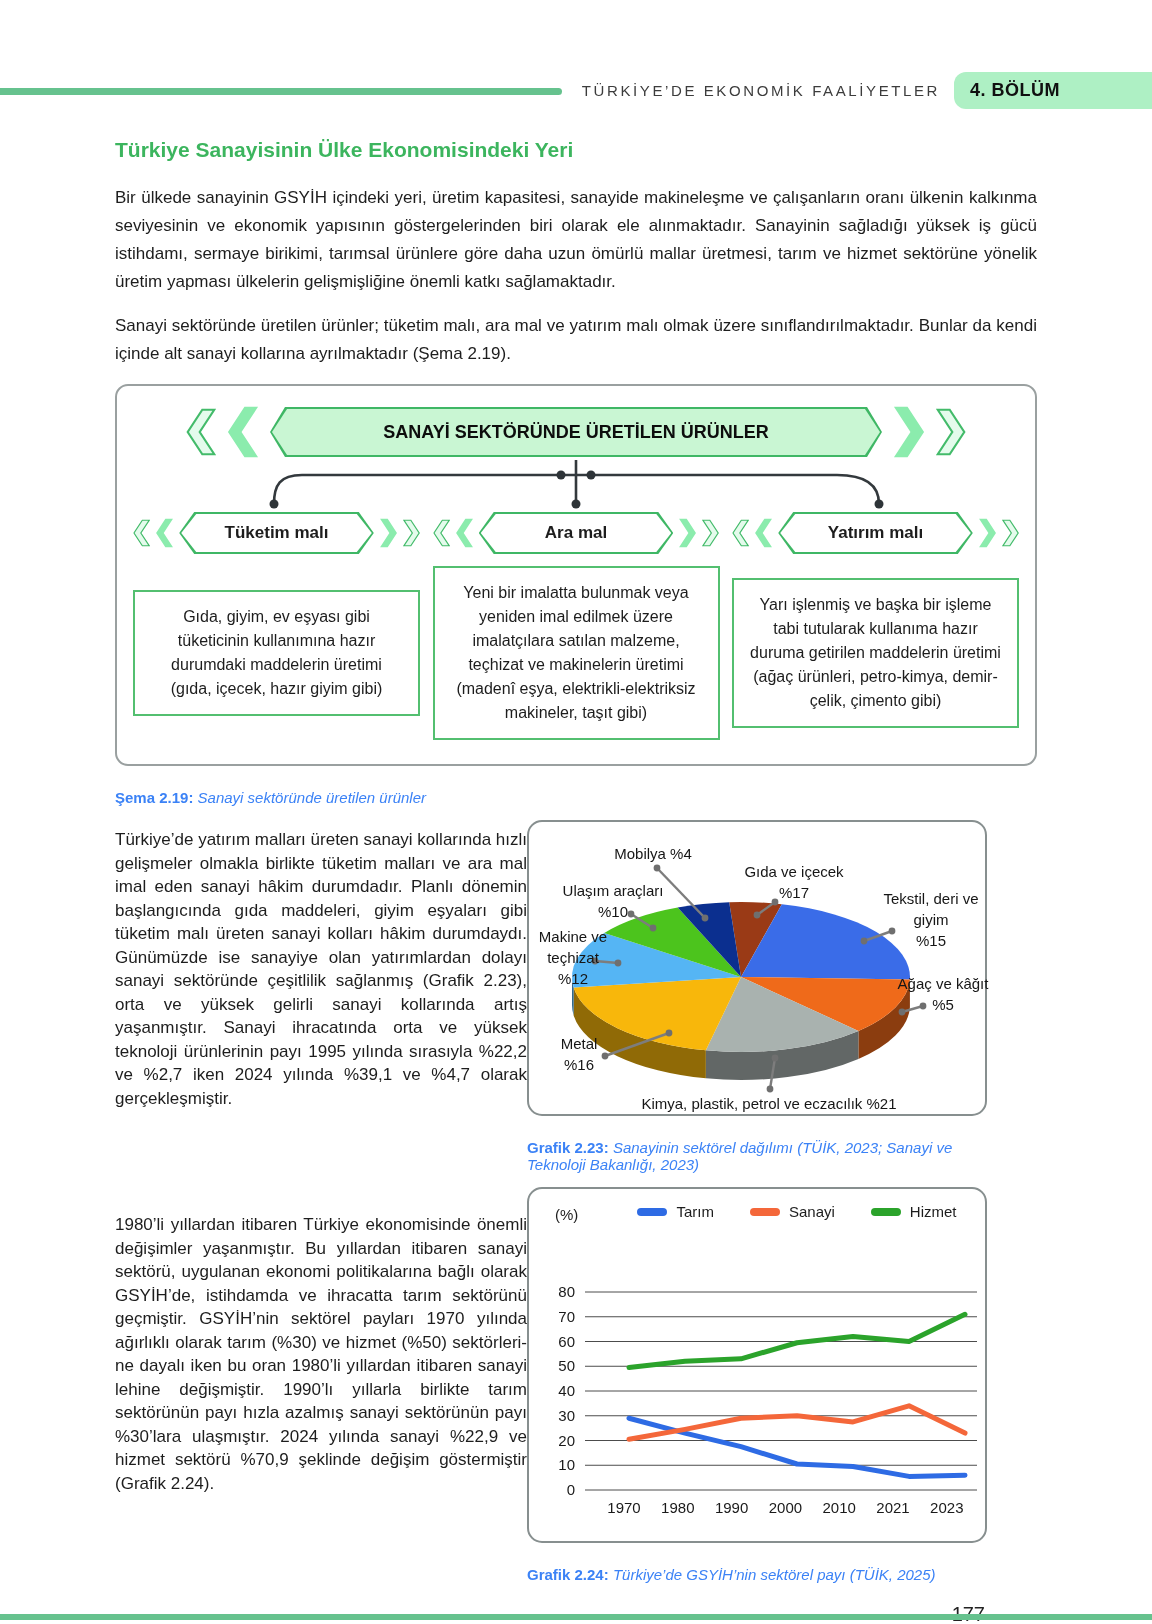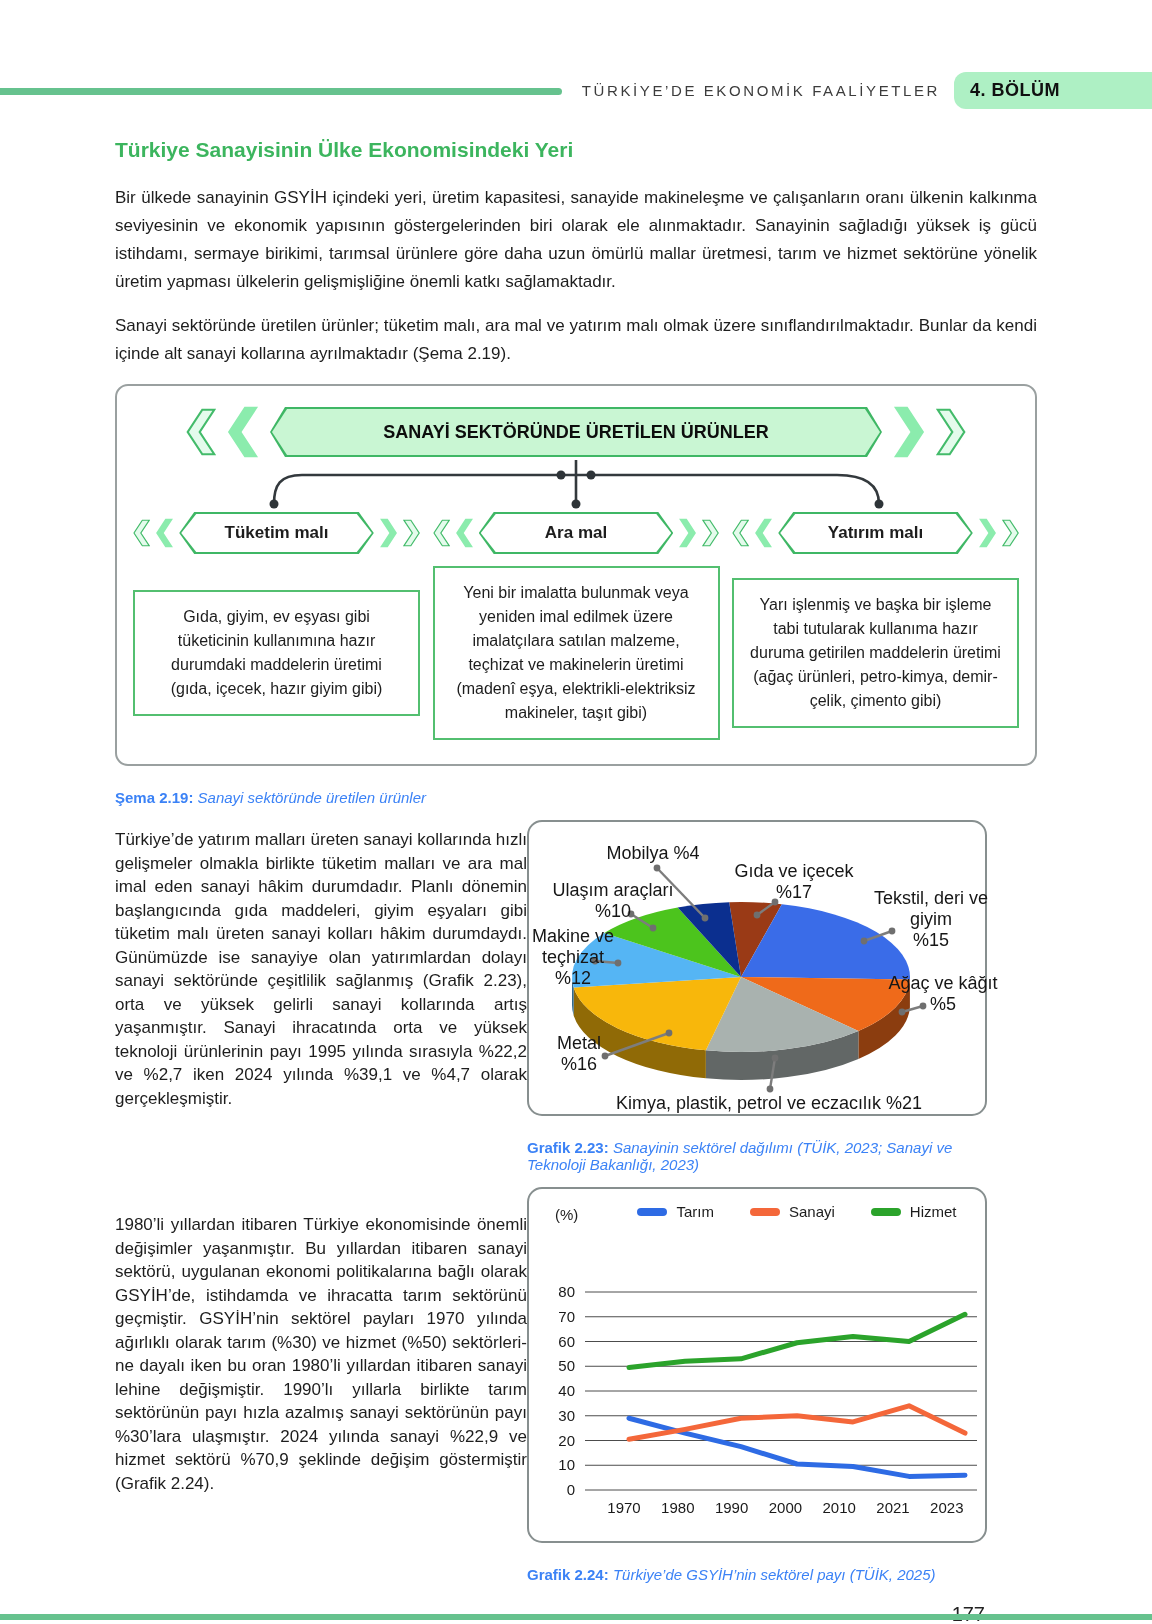--- a/index.html
+++ b/index.html
@@ -42,21 +42,21 @@
   figcaption.fig-cap i{font-style:italic;}
 
   
   .cols{display:flex;margin-top:14px;align-items:flex-start;}
   .col-text{width:412px;font-size:17px;line-height:23.5px;text-align:justify;margin-top:8px;}
   .col-fig{width:460px;}
   .fig-box{box-sizing:border-box;width:460px;border:2px solid #878f8f;border-radius:15px;background:#fff;position:relative;}
   .pie-box{height:296px;}
   .pie-box svg{position:absolute;left:0;top:0;}
   .pie-label{position:absolute;transform:translate(-50%,-50%);white-space:pre;text-align:center;
-             font-size:18px;line-height:21px;color:#161616;}
+             font-size:15px;line-height:21px;color:#161616;}
   .line-box{height:356px;}
   .legend-row{position:relative;height:46px;}
   .unit-label{position:absolute;left:26px;top:17px;font-size:15px;}
   .legend{position:absolute;left:90px;right:10px;top:14px;display:flex;justify-content:center;gap:36px;}
   .legend-item{display:flex;align-items:center;gap:9px;font-size:15px;}
   .legend-dash{width:30px;height:8px;border-radius:4px;display:inline-block;}
   .caption2{margin-top:10px;}
   .page-num{margin-top:20px;padding-right:52px;text-align:right;font-size:20px;color:#222;}
 </style>
 </head>

